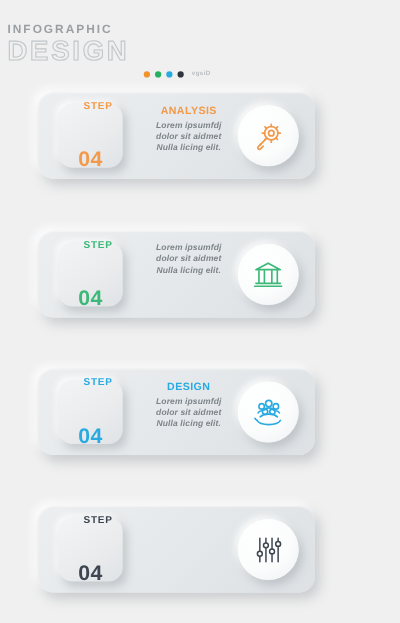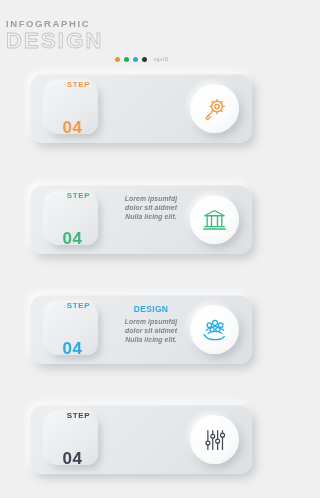--- a/index.html
+++ b/index.html
@@ -176,20 +176,28 @@
     <span class="header-tag">vgsiD</span>
   </div>
 </div>
 
 <div class="card card-1">
   <div class="step-box">
     <div class="step-label" style="color: rgb(242, 153, 74);">STEP</div>
     <div class="step-rule" style="background: rgb(242, 153, 74);"></div>
     <div class="step-number" style="color: rgb(242, 153, 74);">04</div>
   </div>
+  <div class="card-text">
+    <div class="card-title" style="color: rgb(242, 153, 74);">ANALYSIS</div>
+    <div class="card-desc">
+      <span>Lorem ipsumfdj</span>
+      <span>dolor sit aidmet</span>
+      <span>Nulla licing elit.</span>
+    </div>
+  </div>
   <div class="icon-circle">
     <span>
       <svg width="26" height="26" viewBox="0 0 32 32" fill="none" stroke="#f2994a" stroke-width="1.7" stroke-linecap="round" stroke-linejoin="round">
         <circle cx="18.5" cy="13" r="6.6"></circle>
         <circle cx="18.5" cy="13" r="2.7"></circle>
         <path d="M18.5 4.2v2.3M18.5 19.5v2.3M27.3 13h-2.3M12 13H9.7M24.7 6.8l-1.6 1.6M13.9 17.6l-1.6 1.6M24.7 19.2l-1.6-1.6M13.9 8.4l-1.6-1.6"></path>
         <path d="M13.6 18.3L7.4 24.5"></path>
         <path d="M8.4 23.6l-2.9 2.9a1.5 1.5 0 0 0 2.1 2.1l2.9-2.9"></path>
       </svg>
     </span>

